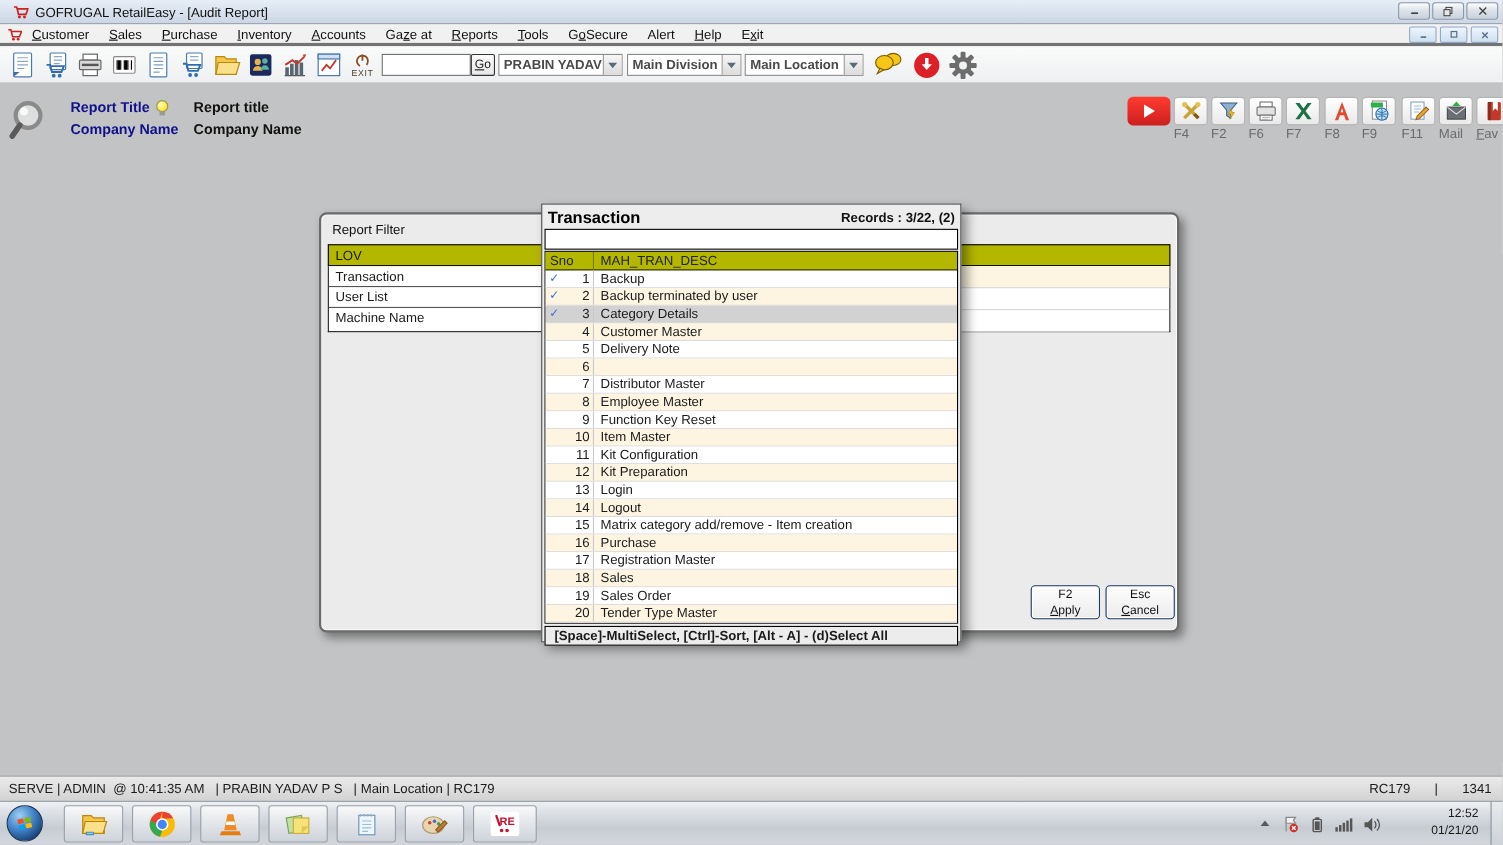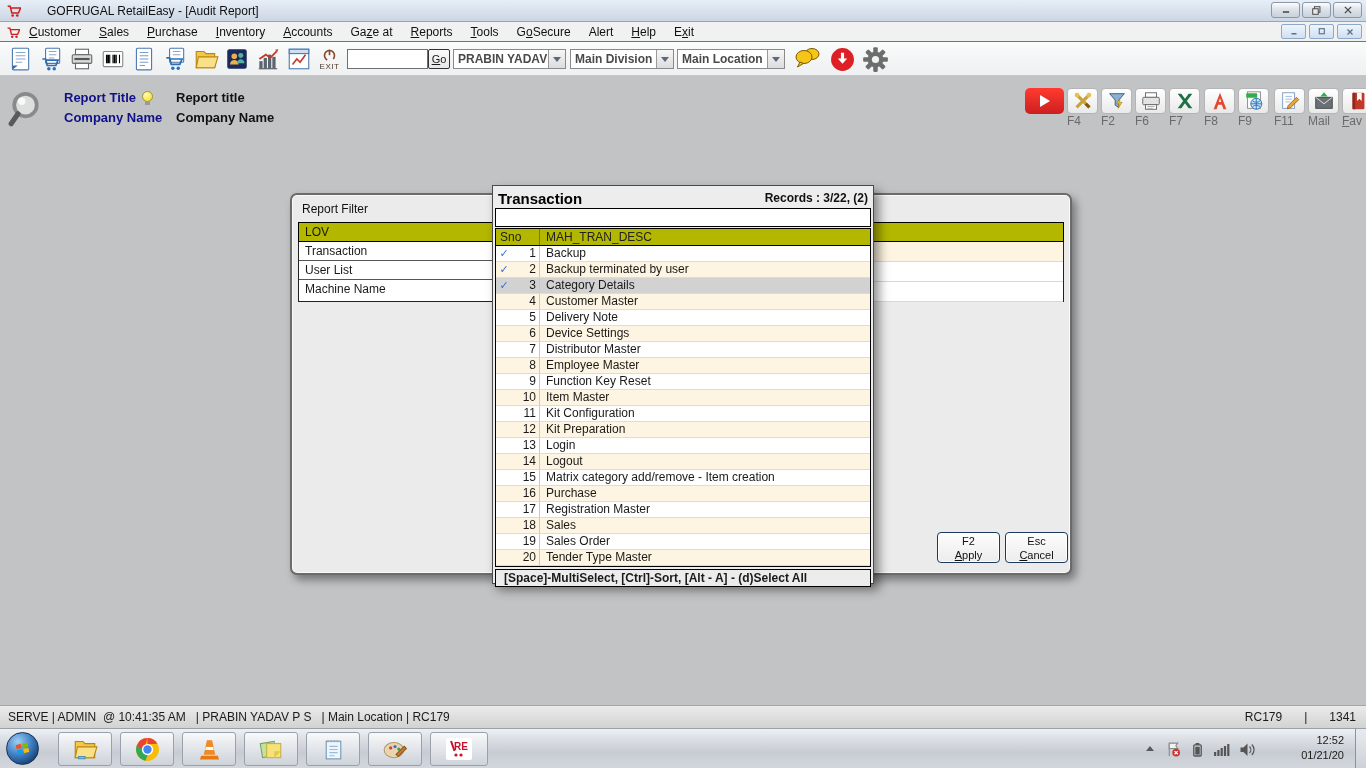--- a/index.html
+++ b/index.html
@@ -3,30 +3,30 @@
 <meta charset="utf-8">
 <style>
   * { margin:0; padding:0; box-sizing:border-box; }
   html,body { width:1366px; height:768px; }
   body { font-family:"Liberation Sans","DejaVu Sans",sans-serif; font-size:12px; color:#1a1a1a; }
   .screen { position:relative; width:1366px; height:768px; overflow:hidden; background:#c2c3c4; }
 
   
   .titlebar { position:absolute; left:0; top:0; width:100%; height:22px;
     background:linear-gradient(#e7eef7,#ccd6e4); border-bottom:1px solid #98a4b4;
-    display:flex; align-items:center; padding-left:6px;gap:20px; }
+    display:flex; align-items:center; padding-left:11px; }
   .titlebar .ttl { margin-left:6px; font-size:12px; color:#111; }
   .winbtns { position:absolute; right:4px; top:2px; display:flex; gap:2px; }
   .winbtn { width:29px; height:16px; border:1px solid #8b98a8; border-radius:3px;
     background:linear-gradient(#fdfdfd,#dde3ea 45%,#c9d1db); display:flex; align-items:center; justify-content:center; }
   .winbtn svg { display:block; }
 
   
   .menubar { position:absolute; left:0; top:22px; width:100%; height:20px; background:#f1f1f1;
-    border-bottom:1px solid #737373; display:flex; align-items:center; padding-left:6px; }
+    border-bottom:3px solid #737373; display:flex; align-items:center; padding-left:6px; }
   .menubar .mi { padding:0 9px; font-size:12px; color:#111; cursor:default; }
   .mdibtns { position:absolute; right:4px; top:2px; display:flex; gap:3px; }
   .mdibtn { width:25px; height:15px; border:1px solid #8fa8c8; border-radius:2px;
     background:linear-gradient(#eef5fc,#cfe0f0); display:flex; align-items:center; justify-content:center;
     color:#4a6a8a; font-size:9px; line-height:1; }
 
   
   .toolbar { position:absolute; left:0; top:42px; width:100%; height:34px;
     background:linear-gradient(#fafbfb,#eef0f1); border-bottom:1px solid #c6c6c6; }
   .tb-slots { position:absolute; left:4px; top:2px; display:flex; }
@@ -481,21 +481,20 @@
             <span class="tc-desc">Customer Master</span>
           </div>
         <div class="trow">
             <span class="tc-check"></span>
             <span class="tc-sno">5</span>
             <span class="tc-desc">Delivery Note</span>
           </div>
         <div class="trow alt">
             <span class="tc-check"></span>
             <span class="tc-sno">6</span>
-            <span class="tc-desc">Device Settings</span>
           </div>
         <div class="trow">
             <span class="tc-check"></span>
             <span class="tc-sno">7</span>
             <span class="tc-desc">Distributor Master</span>
           </div>
         <div class="trow alt">
             <span class="tc-check"></span>
             <span class="tc-sno">8</span>
             <span class="tc-desc">Employee Master</span>

